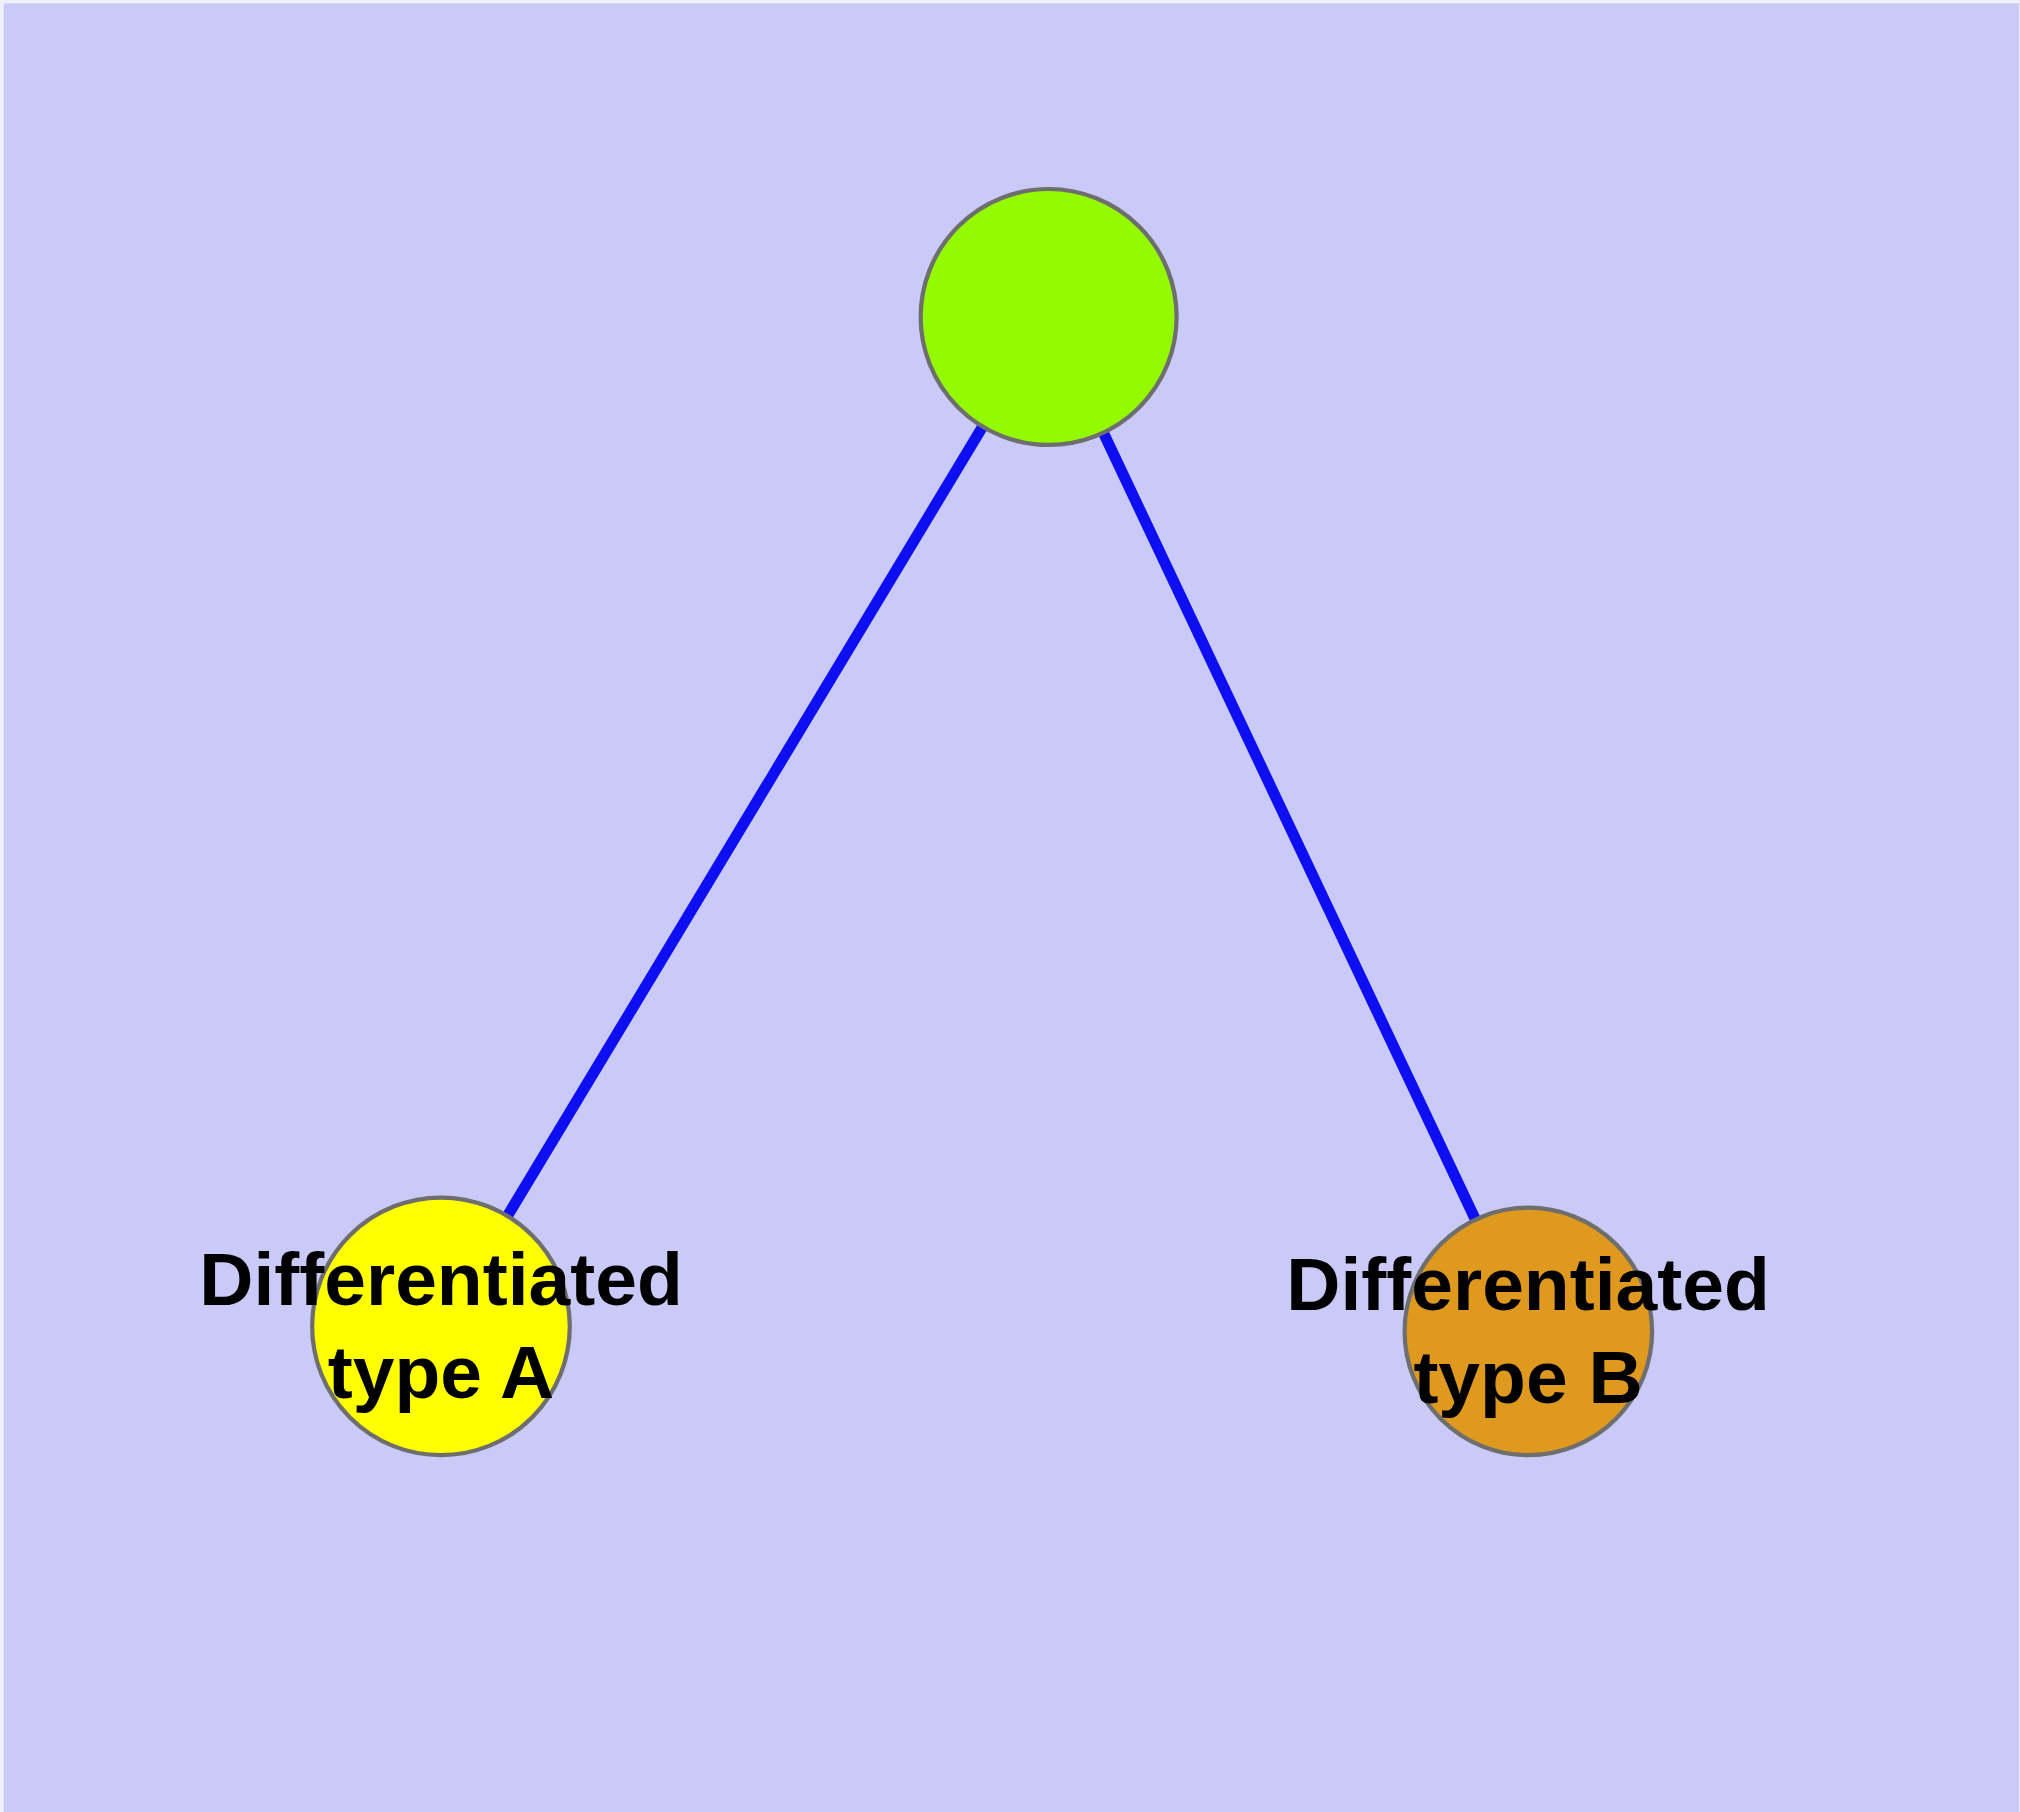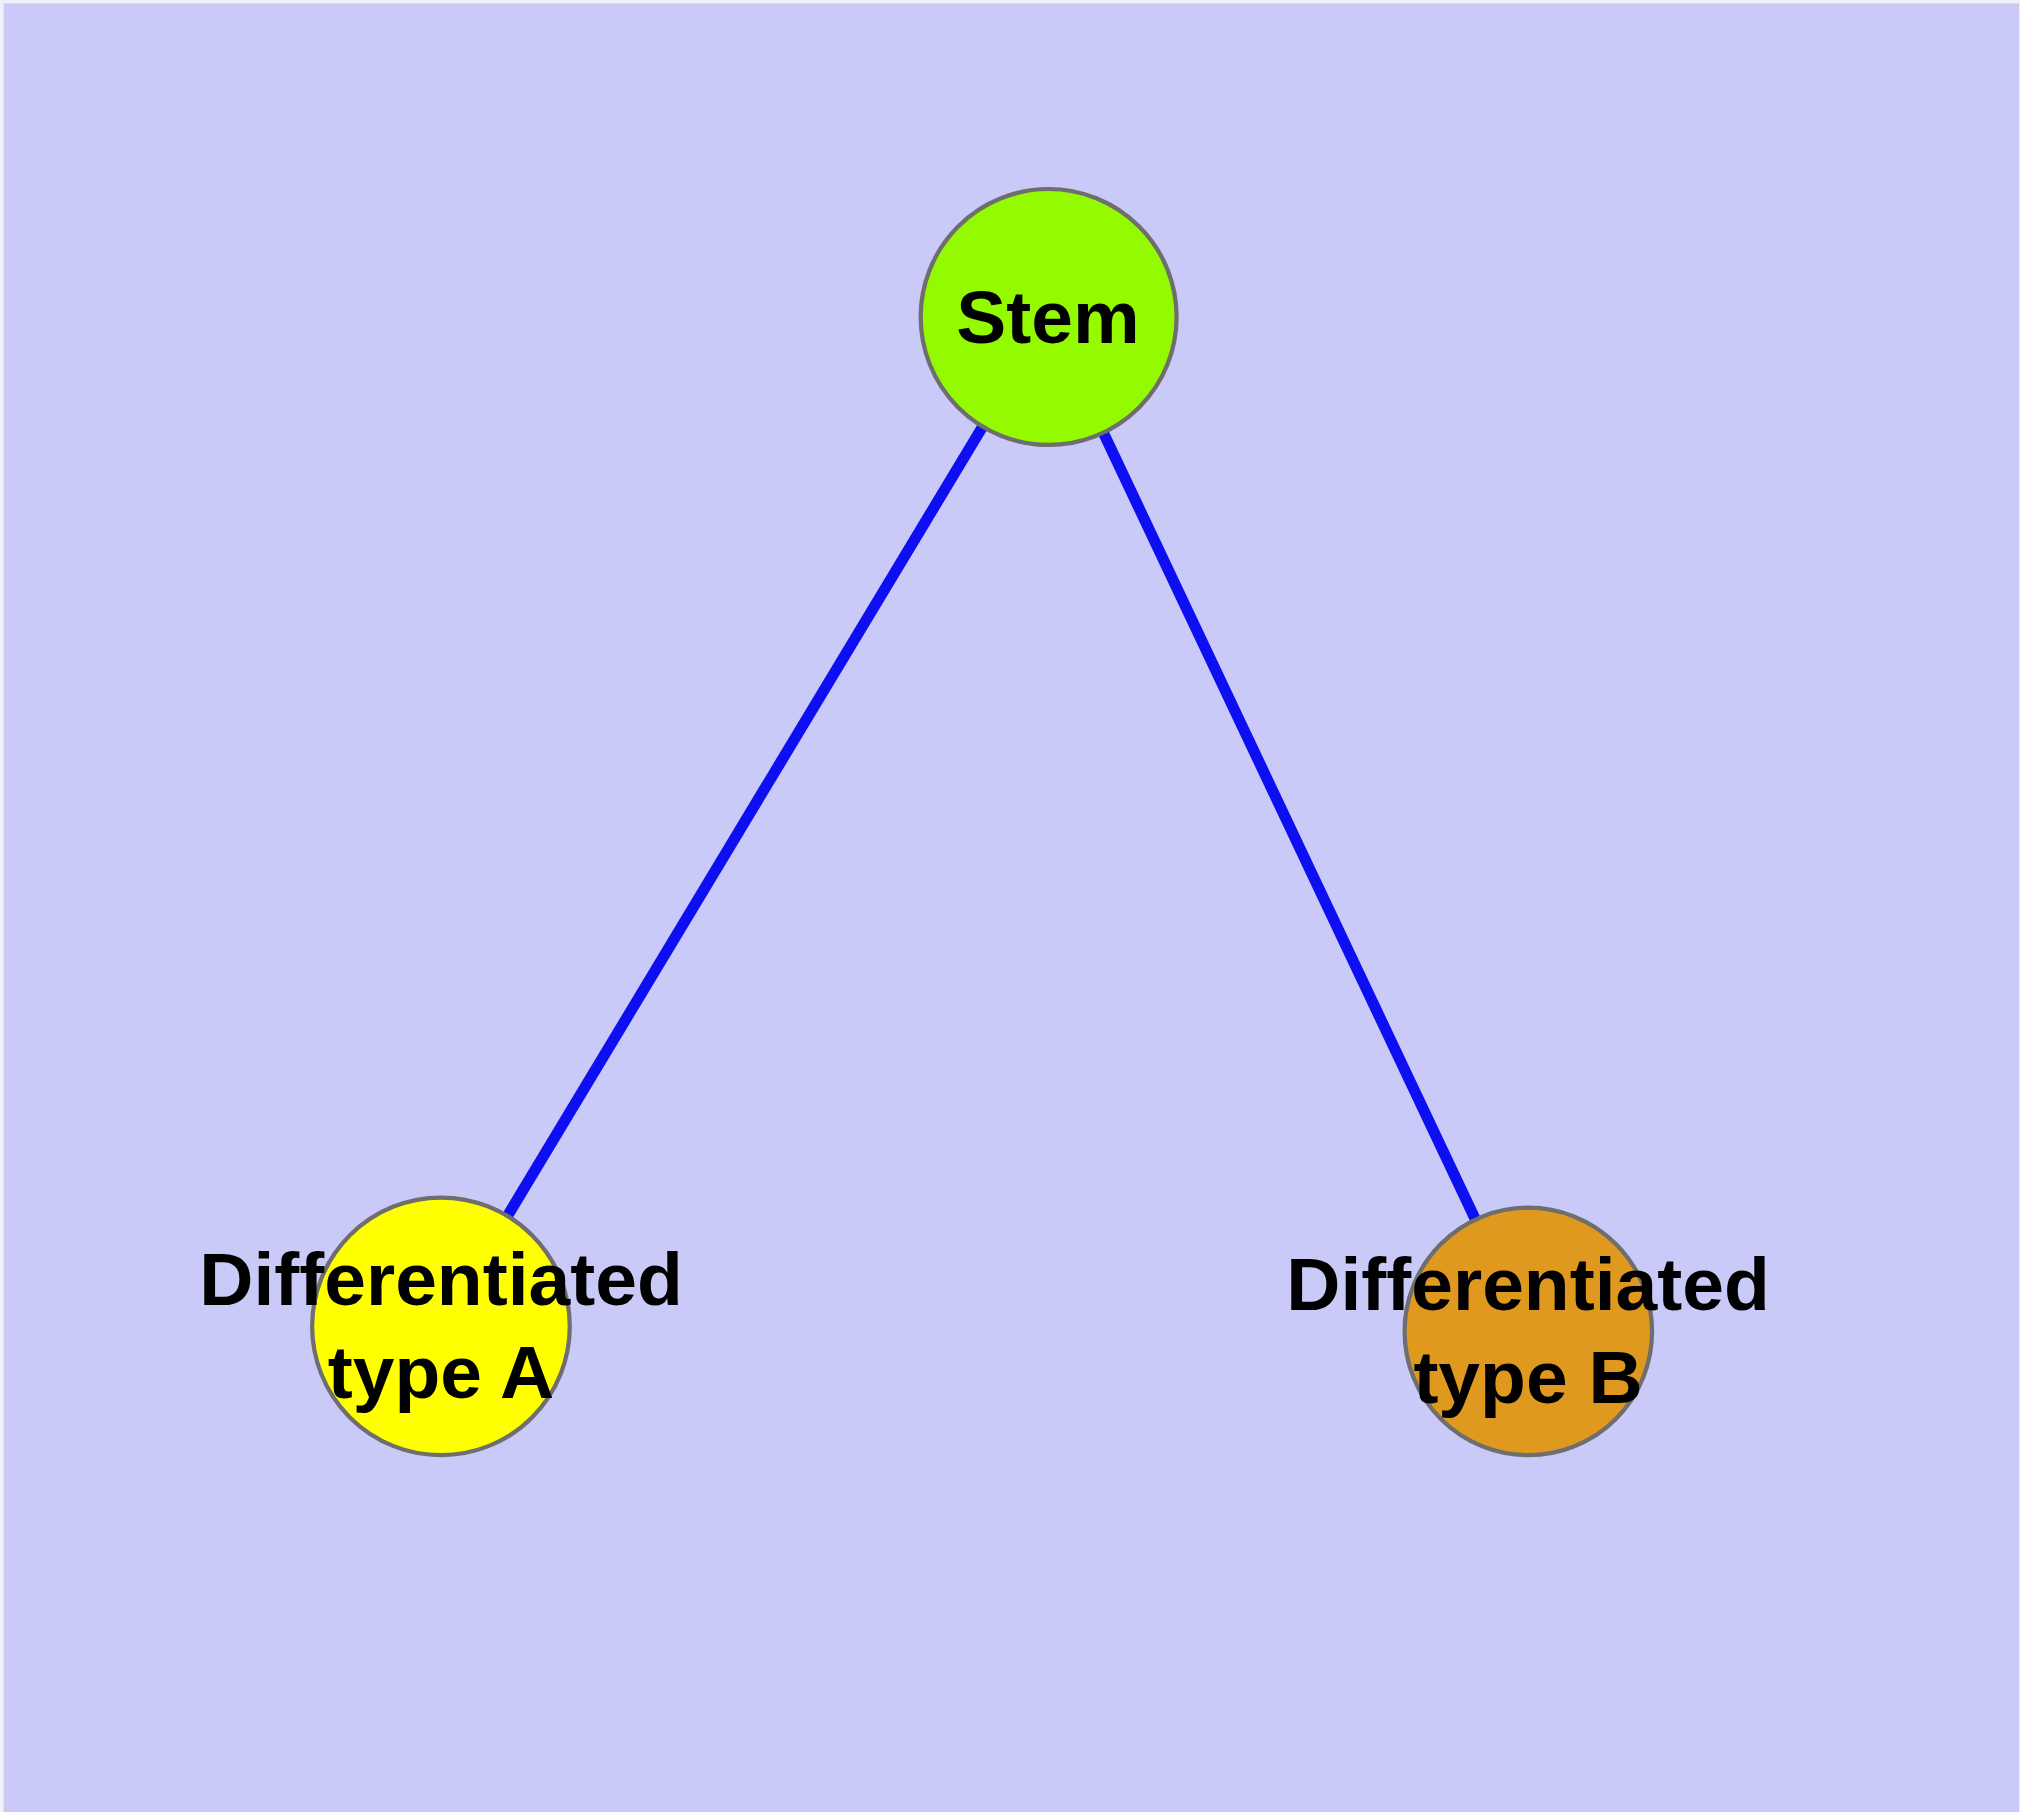--- a/index.html
+++ b/index.html
@@ -43,20 +43,19 @@
     <rect x="4" y="4" width="2378" height="2134" fill="#CACAF8"></rect>
 
     <line stroke-linecap="butt" x1="1237" y1="374" x2="520" y2="1565" stroke="#0E0EF2" stroke-width="13"></line>
     <line stroke-linecap="butt" x1="1237" y1="374" x2="1803" y2="1571" stroke="#0E0EF2" stroke-width="13"></line>
 
     <circle cx="1237" cy="374" r="151" fill="#94FA00" stroke="#6E6E6E" stroke-width="5"></circle>
     <circle cx="520" cy="1565" r="152" fill="#FFFF00" stroke="#6E6E6E" stroke-width="5"></circle>
     <circle cx="1803" cy="1571" r="146" fill="#E0991F" stroke="#6E6E6E" stroke-width="5"></circle>
   </svg>
 
-  <div class="node-label" style="left: 1048px; top: 317px;">Stem</div>
   <div class="node-label" style="left: 441px; top: 1326px;">Differentiated
 type A</div>
   <div class="node-label" style="left: 1528px; top: 1331px;">Differentiated
 type B</div>
 
 </div>
 
 
 </body></html>

